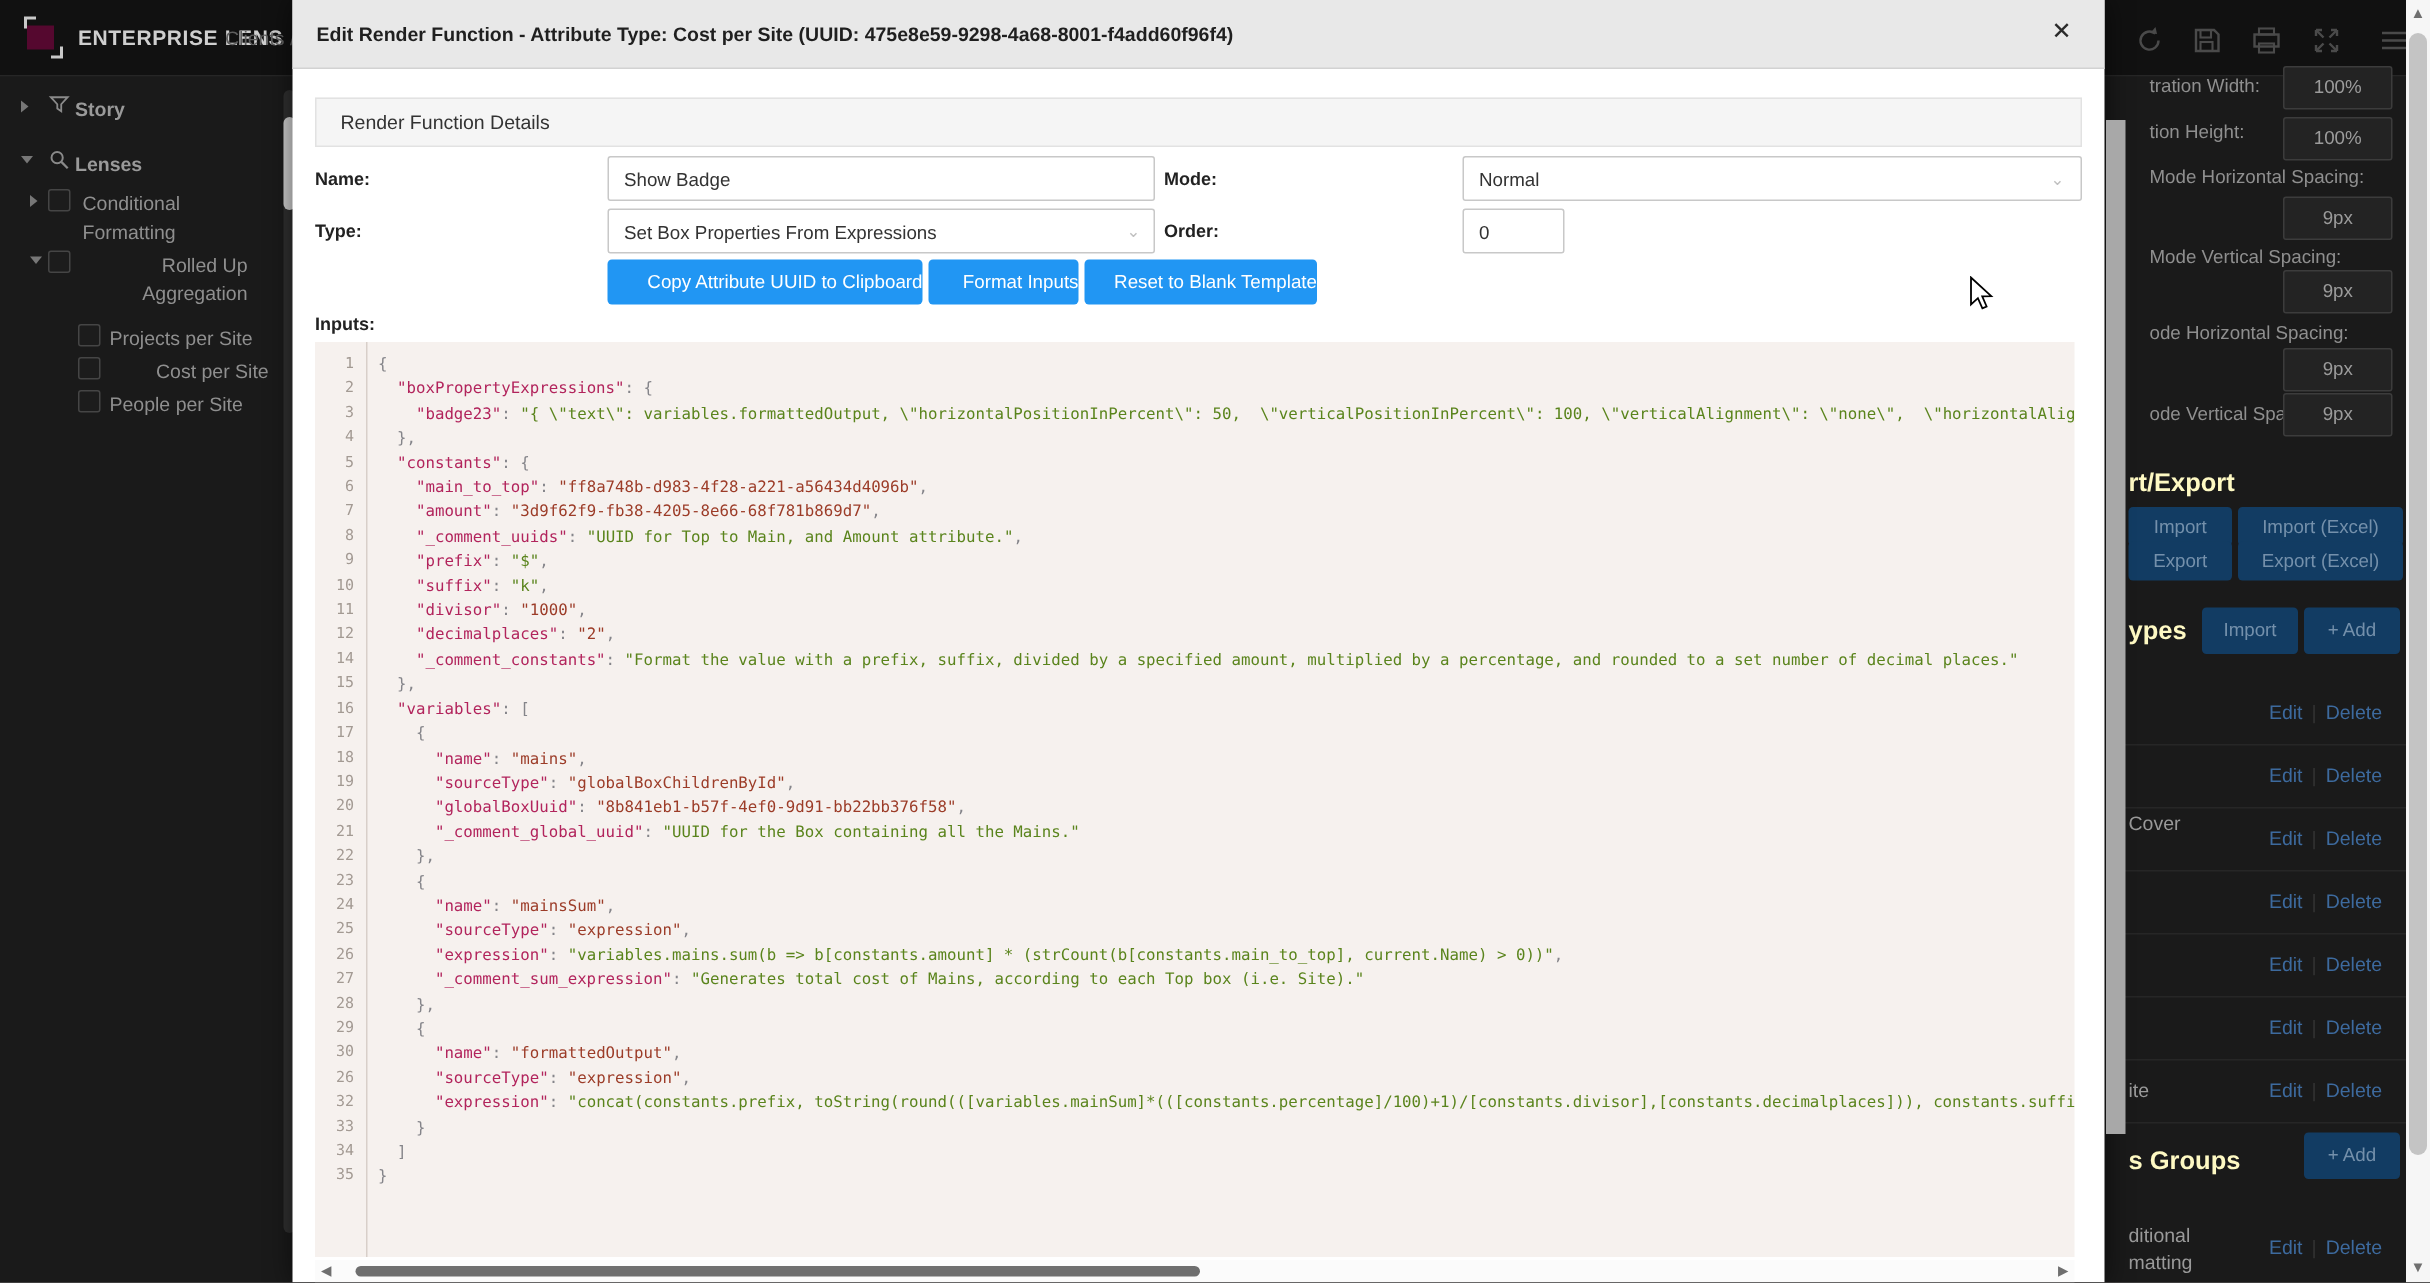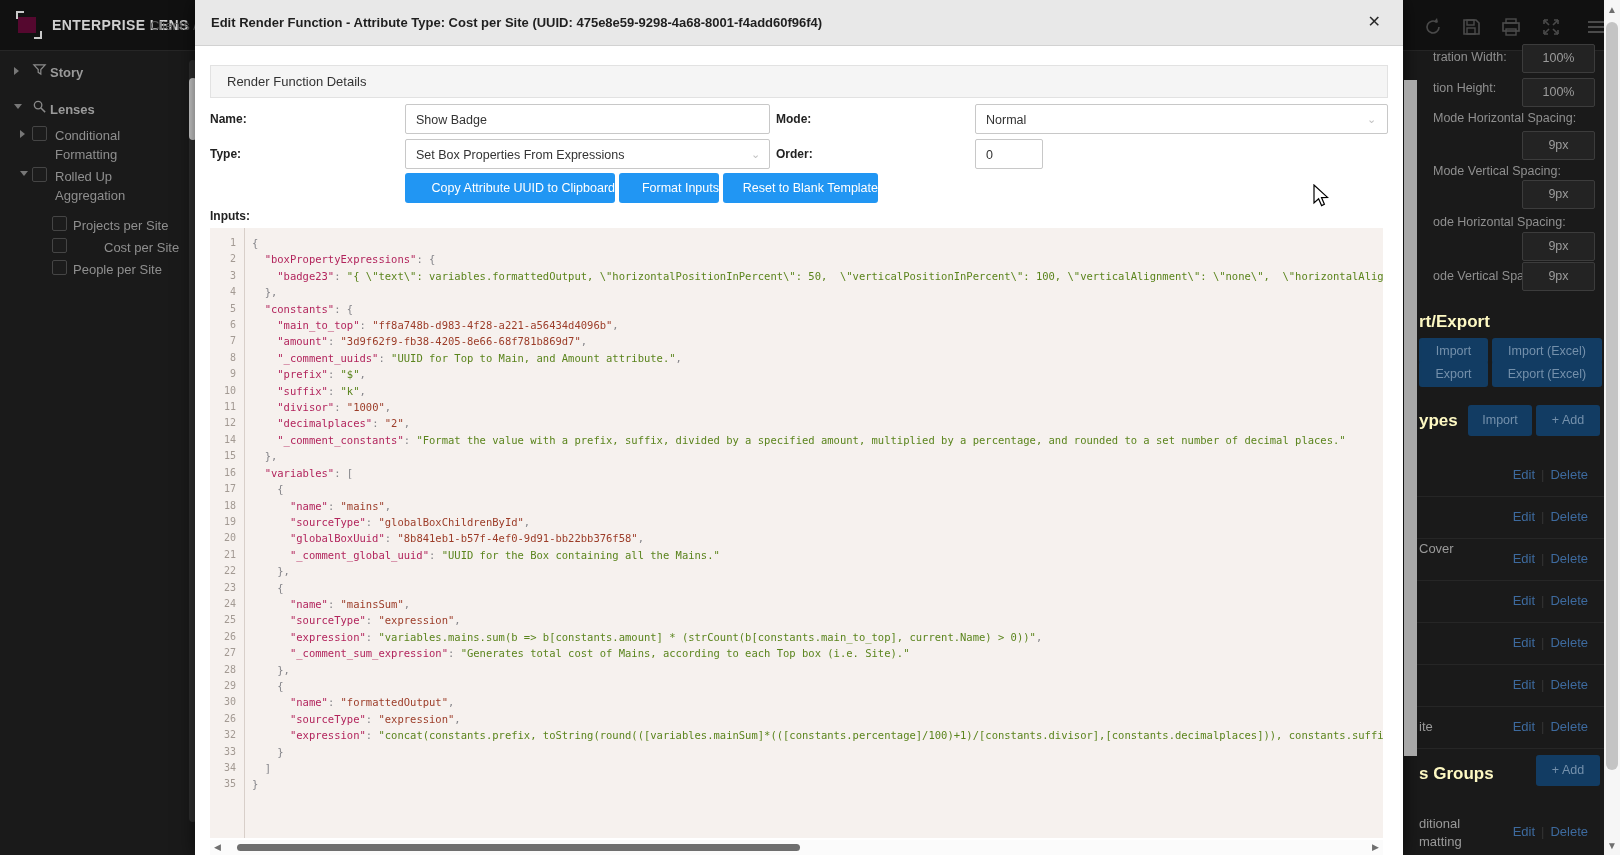--- a/index.html
+++ b/index.html
@@ -132,21 +132,21 @@
         <span class="sb-bold" style="position: absolute; left: 50px; width: 130px; line-height: 19px;">Lenses</span>
       </div>
       <div class="sb-item" style="top: 76px;">
         <span class="sb-caret-r" style="position: absolute; left: 20px; top: 4px;"></span>
         <span class="sb-check" style="position: absolute; left: 32px; top: 0px;"></span>
         <span style="position: absolute; left: 55px; width: 110px; line-height: 19px;">Conditional Formatting</span>
       </div>
       <div class="sb-item" style="top: 117px;">
         <span class="sb-caret-d" style="position: absolute; left: 20px; top: 4px;"></span>
         <span class="sb-check" style="position: absolute; left: 32px; top: 0px;"></span>
-        <span style="position: absolute; left: 55px; width: 110px; line-height: 19px;">Rolled Up Aggregation</span>
+        <span style="position: absolute; left: 55px; width: 110px; line-height: 19px; text-align: right;">Rolled Up Aggregation</span>
       </div>
       <div class="sb-item" style="top: 166px;">
         <span class="sb-check" style="position: absolute; left: 52px; top: 0px;"></span>
         <span style="position: absolute; left: 73px; width: 120px; line-height: 19px;">Projects per Site</span>
       </div>
       <div class="sb-item" style="top: 188px;">
         <span class="sb-check" style="position: absolute; left: 52px; top: 0px;"></span>
         <span style="position: absolute; left: 73px; width: 120px; line-height: 19px; margin-left: 31px;">Cost per Site</span>
       </div>
       <div class="sb-item" style="top: 210px;">

